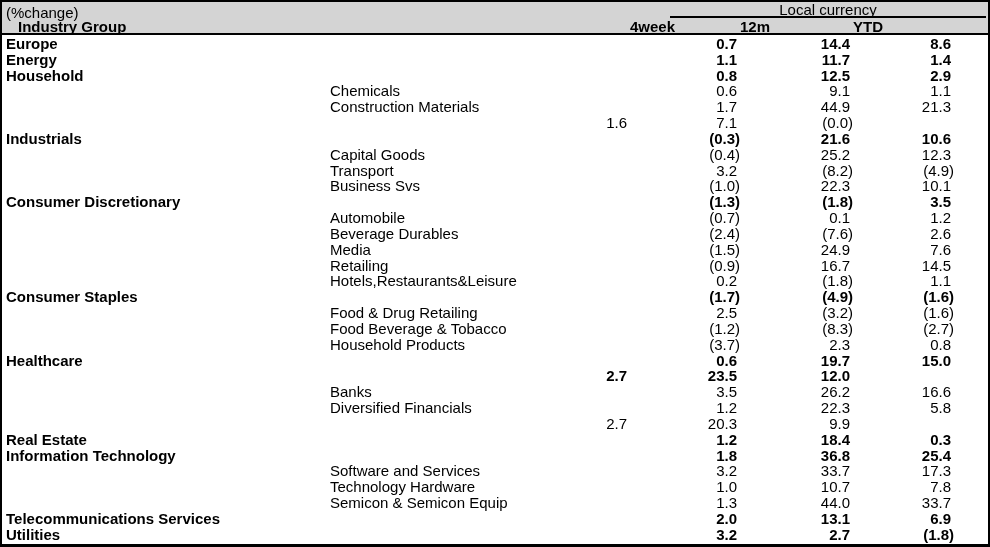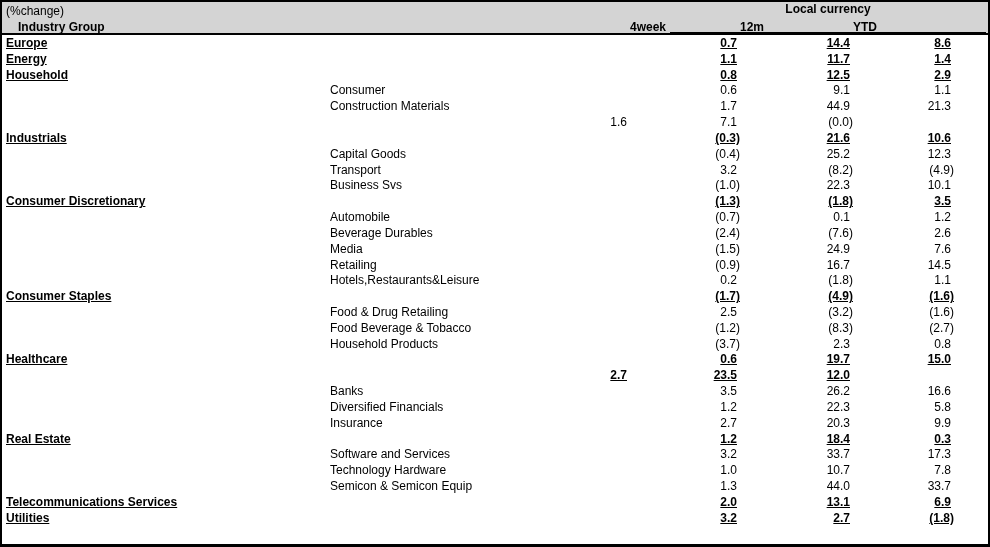--- a/index.html
+++ b/index.html
@@ -8,34 +8,34 @@
     width: 990px; height: 547px;
     font-family: "Liberation Sans", sans-serif;
     color: #000;
     overflow: hidden;
   }
   .perf-table {
     position: relative;
     width: 990px; height: 547px;
     border: 2px solid #000;
     border-bottom-width: 3px;
-    font-size: 12px;
+    font-size: 15px;
     background: #fff;
   }
   
   .hdr {
     background: #d4d4d4;
     border-bottom: 2px solid #000;
     height: 33px;
   }
   .hrow1 { position: relative; height: 16px; }
   .change-label { position: absolute; left: 4px; top: 2px; font-weight: normal; }
   .currency-span {
-    position: absolute; left: 668px; right: 2px; top: 0; height: 32px;
-    text-align: center; font-weight: bold;
+    position: absolute; left: 668px; right: 2px; top: 0; height: 16px;
+    text-align: center; font-weight: normal;
     border-bottom: 2px solid #000;
     line-height: 15px;
   }
   .hrow2 {
     height: 17px;
     display: grid;
     grid-template-columns: 1fr 110px 113px 101px 34px;
     align-items: center;
     font-weight: bold;
   }
@@ -44,21 +44,21 @@
   
   .tbody { height: 507px; }
   .row {
     display: grid;
     grid-template-columns: 1fr 110px 113px 101px 34px;
     height: 15.84px;
     align-items: center;
     background: #fff;
   }
   .row .label { padding-left: 328px; white-space: nowrap; }
-  .row.group { font-weight: bold; text-decoration: underline; }
+  .row.group { font-weight: bold; }
   .row.group .label { padding-left: 4px; }
   .val { text-align: right; white-space: nowrap; }
   .val.pos { padding-right: 3px; }
   .spacer { }
 </style>
 </head>
 <body>
 
 <div class="perf-table">
   <div class="hdr">
@@ -90,21 +90,21 @@
         <span class="spacer"></span>
       </div>
       <div class="row group">
         <span class="label">Household</span>
         <span class="val pos">0.8</span>
         <span class="val pos">12.5</span>
         <span class="val pos">2.9</span>
         <span class="spacer"></span>
       </div>
       <div class="row">
-        <span class="label">Consumer</span>
+        <span class="label">Chemicals</span>
         <span class="val pos">0.6</span>
         <span class="val pos">9.1</span>
         <span class="val pos">1.1</span>
         <span class="spacer"></span>
       </div>
       <div class="row">
         <span class="label">Construction Materials</span>
         <span class="val pos">1.7</span>
         <span class="val pos">44.9</span>
         <span class="val pos">21.3</span>
@@ -235,33 +235,39 @@
         <span class="spacer"></span>
       </div>
       <div class="row">
         <span class="label">Diversified Financials</span>
         <span class="val pos">1.2</span>
         <span class="val pos">22.3</span>
         <span class="val pos">5.8</span>
         <span class="spacer"></span>
       </div>
       <div class="row">
-        <span class="label">Insurance</span>
         <span class="val pos">2.7</span>
         <span class="val pos">20.3</span>
         <span class="val pos">9.9</span>
         <span class="spacer"></span>
       </div>
       <div class="row group">
         <span class="label">Real Estate</span>
         <span class="val pos">1.2</span>
         <span class="val pos">18.4</span>
         <span class="val pos">0.3</span>
         <span class="spacer"></span>
       </div>
+      <div class="row group">
+        <span class="label">Information Technology</span>
+        <span class="val pos">1.8</span>
+        <span class="val pos">36.8</span>
+        <span class="val pos">25.4</span>
+        <span class="spacer"></span>
+      </div>
       <div class="row">
         <span class="label">Software and Services</span>
         <span class="val pos">3.2</span>
         <span class="val pos">33.7</span>
         <span class="val pos">17.3</span>
         <span class="spacer"></span>
       </div>
       <div class="row">
         <span class="label">Technology Hardware</span>
         <span class="val pos">1.0</span>

